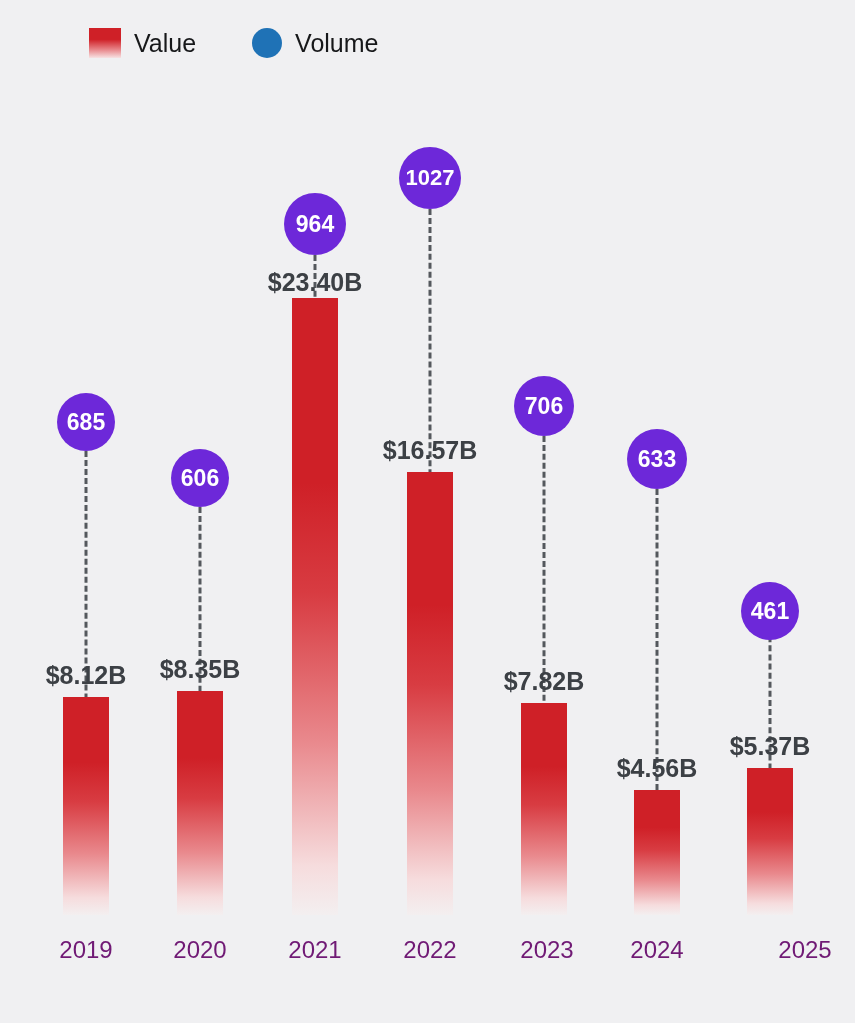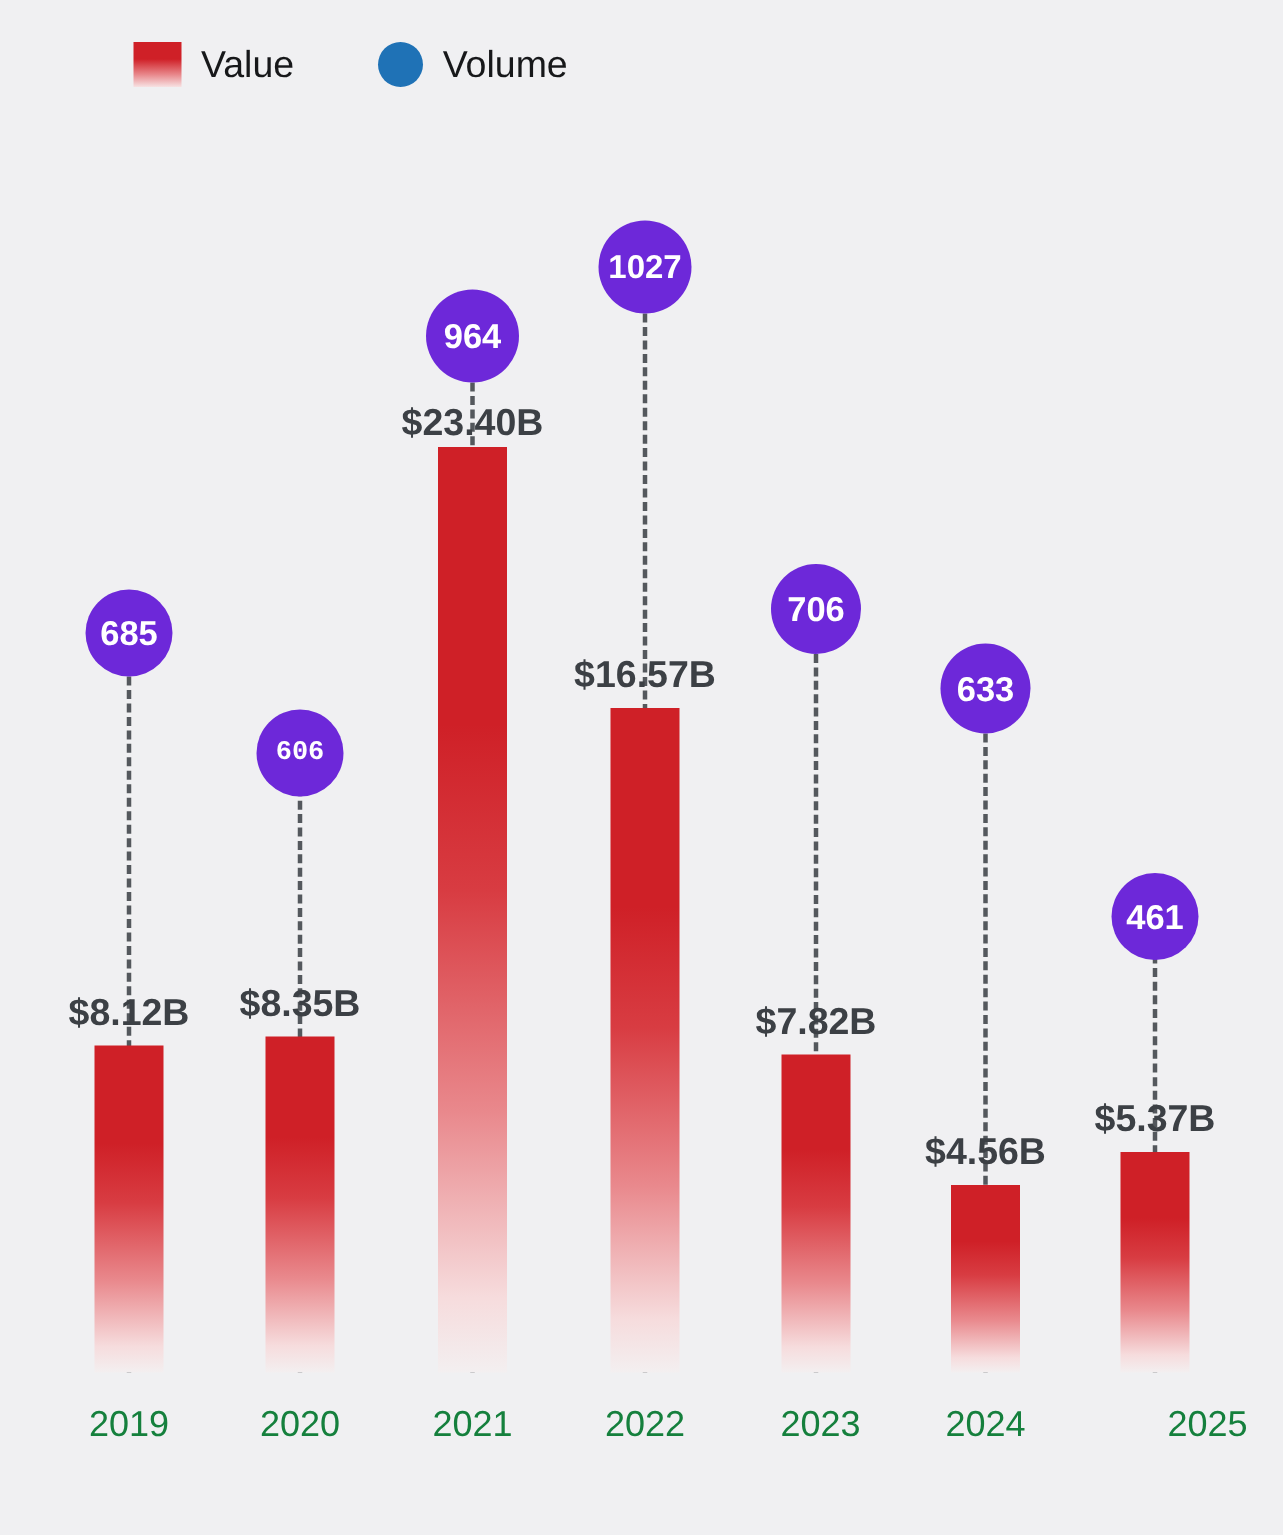--- a/index.html
+++ b/index.html
@@ -79,21 +79,21 @@
     border-radius:50%;
     background:#6d28d9;
     display:flex;align-items:center;justify-content:center;
     color:#ffffff;font-weight:700;
     font-family:"Liberation Sans", sans-serif;
   }
 
   
   .tick-label{
     position:absolute;
-    font-size:24px;color:#15803d;
+    font-size:24px;color:#701a75;
     text-align:center;white-space:nowrap;
     font-family:"Liberation Sans", sans-serif;
   }
 </style>
 </head>
 <body>
 
 <div id="title-strip">
   <div class="title-text"></div>
 </div>
@@ -114,21 +114,21 @@
       <div class="connector" style="left: 86px; top: 451px; height: 464px;"></div>
       <div class="bar" style="left: 63px; top: 697px; width: 46px; height: 218px;"></div>
       <div class="bar-label" style="width: 200px; left: -14px; top: 661px;">$8.12B</div>
       <div class="bubble" style="left: 57px; top: 393px; width: 58px; height: 58px; font-size: 23px;">685</div>
       <div class="tick-label" style="width: 120px; left: 26px; top: 936px;">2019</div>
     </div>
     <div class="series-group" style="left: 0px;">
       <div class="connector" style="left: 200px; top: 507px; height: 408px;"></div>
       <div class="bar" style="left: 177px; top: 691px; width: 46px; height: 224px;"></div>
       <div class="bar-label" style="width: 200px; left: 100px; top: 655px;">$8.35B</div>
-      <div class="bubble" style="left: 171px; top: 473px; width: 58px; height: 58px; font-size: 18px; font-family: Liberation Mono, monospace;">606</div>
+      <div class="bubble" style="left: 171px; top: 449px; width: 58px; height: 58px; font-size: 23px;">606</div>
       <div class="tick-label" style="width: 120px; left: 140px; top: 936px;">2020</div>
     </div>
     <div class="series-group" style="left: 0px;">
       <div class="connector" style="left: 315px; top: 255px; height: 660px;"></div>
       <div class="bar" style="left: 292px; top: 298px; width: 46px; height: 617px;"></div>
       <div class="bar-label" style="width: 200px; left: 215px; top: 268px;">$23.40B</div>
       <div class="bubble" style="left: 284px; top: 193px; width: 62px; height: 62px; font-size: 23px;">964</div>
       <div class="tick-label" style="width: 120px; left: 255px; top: 936px;">2021</div>
     </div>
     <div class="series-group" style="left: 0px;">

